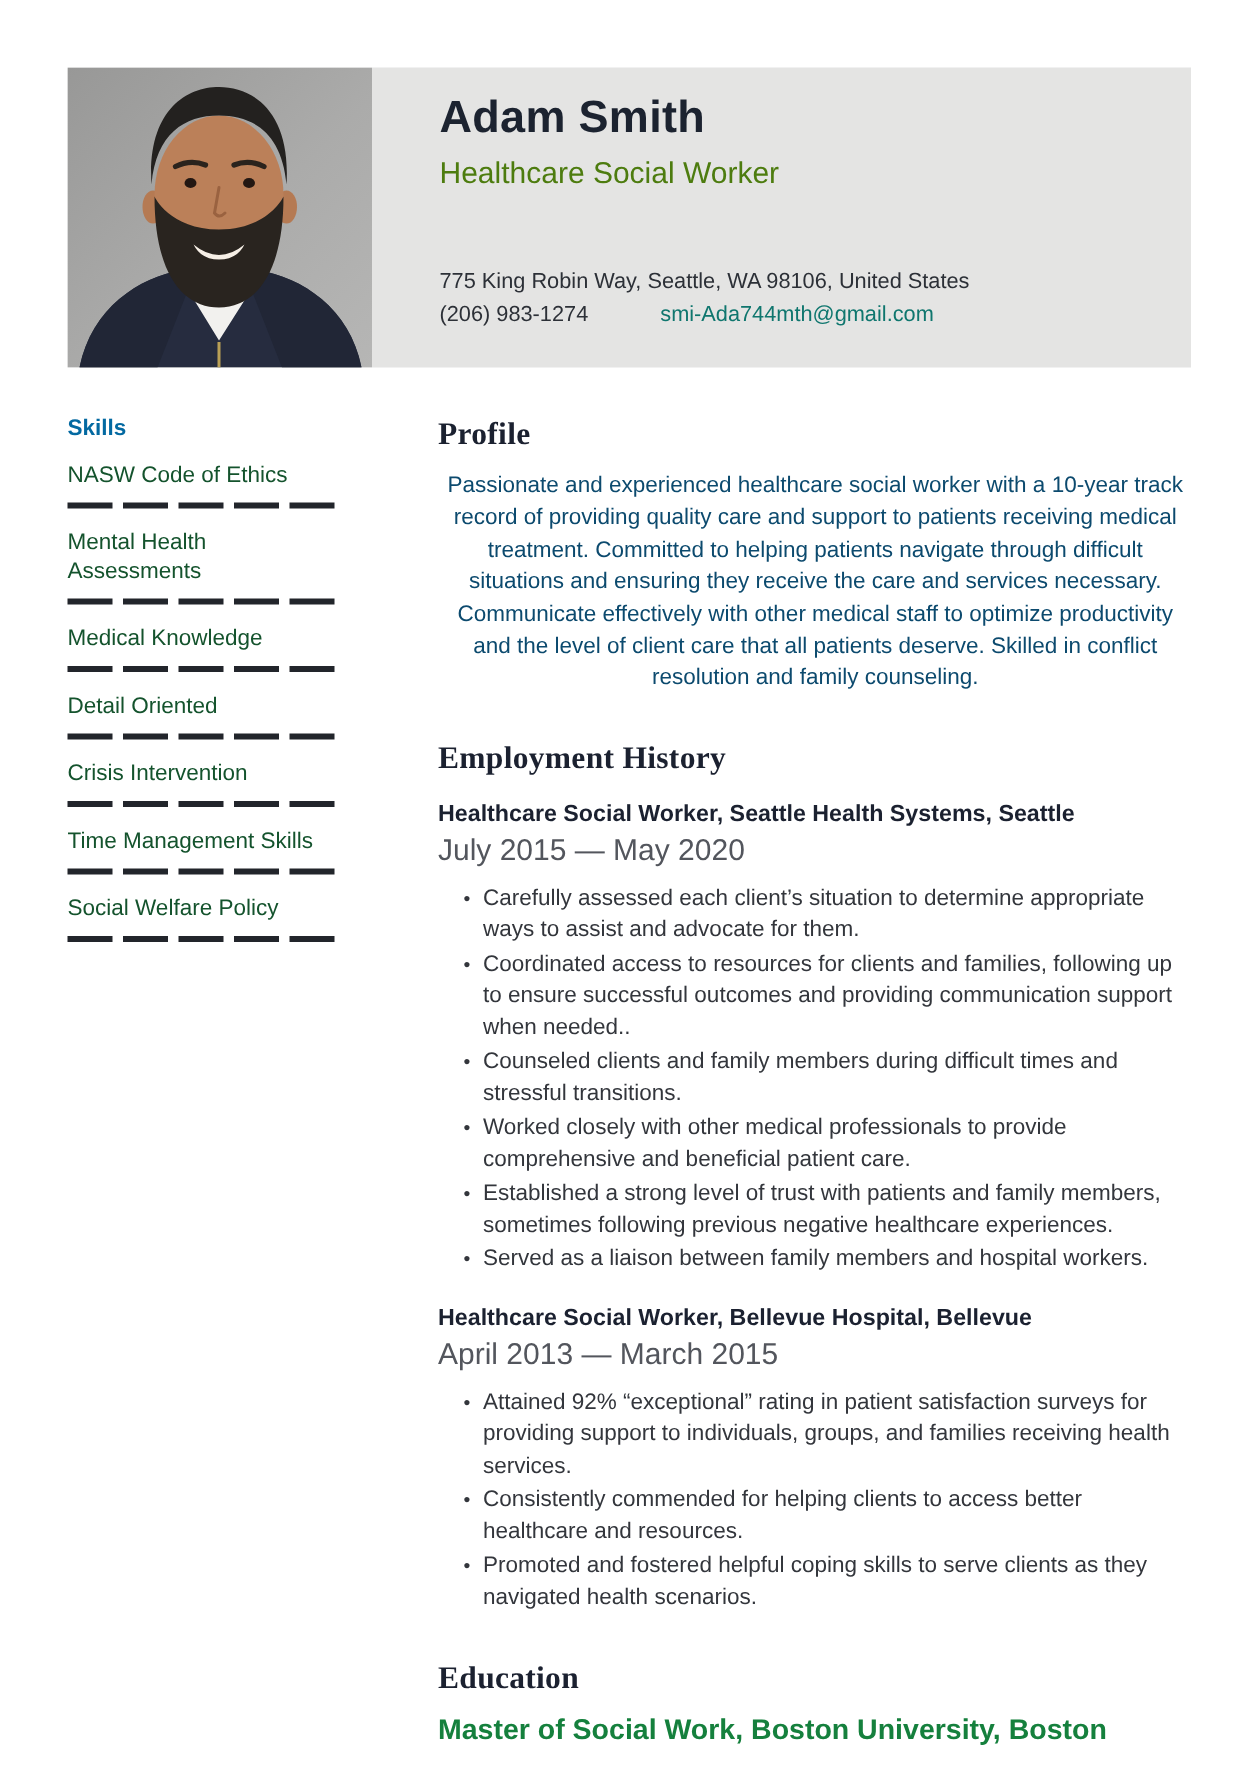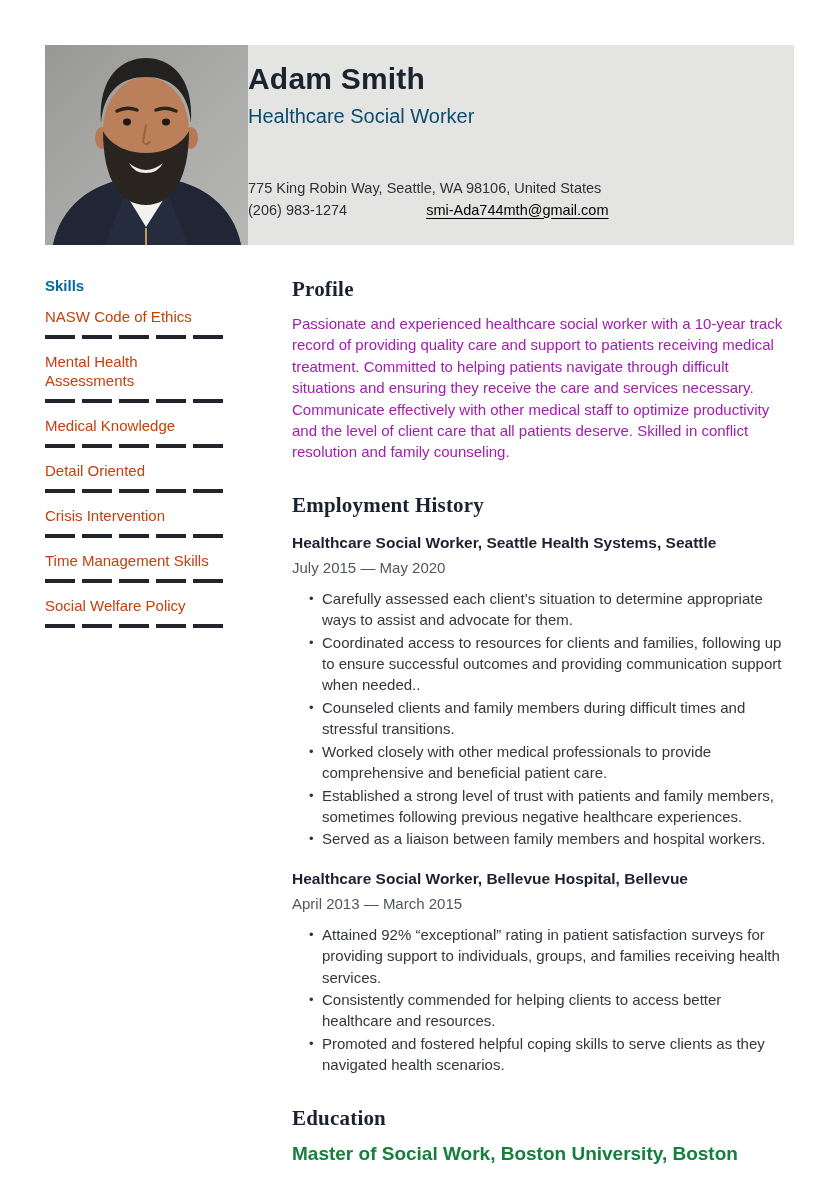--- a/index.html
+++ b/index.html
@@ -9,48 +9,48 @@
     position:relative; width:840px; height:1187px; margin:0 auto;
     background:#ffffff; overflow:hidden; color:#33363c;
   }
 
   
   .header {
     position:absolute; left:45px; top:45px; width:749px; height:200px;
     background:#e4e4e3; display:flex;
   }
   .photo { width:203px; height:200px; flex:none; display:block; }
-  .header-info { flex:1; display:flex; flex-direction:column; }
+  .header-info { flex:1; padding-left:45px; display:flex; flex-direction:column; }
   .name { margin-top:17px; font-size:30px; font-weight:bold; color:#1c2330; letter-spacing:.2px; }
-  .headline { margin-top:9px; font-size:20px; color:#0c4a6e; }
+  .headline { margin-top:9px; font-size:20px; color:#4d7c0f; }
   .contact { margin-top:auto; margin-bottom:24px; font-size:14.5px; color:#2c3037; line-height:21.5px; }
   .contact-line2 { display:flex; align-items:baseline;gap:48px; }
-  .email-link { margin-left:31px; color:#000000; text-decoration:underline; text-underline-offset:3px; }
+  .email-link { color:#0f766e; text-underline-offset:3px; }
 
   
   .columns { position:absolute; left:45px; top:277px; width:750px; display:flex; }
   .sidebar { width:178px; margin-right:69px; flex:none; }
   .main { width:503px; }
 
   
   .skills-title { font-size:15px; font-weight:bold; color:#0369a1; margin-bottom:13px; }
   .skill { margin-bottom:13px; }
-  .skill-name { font-size:15px; color:#c2410c; line-height:19px; }
+  .skill-name { font-size:15px; color:#14532d; line-height:19px; }
   .skill-bar { display:flex; gap:7px; margin-top:9px; }
   .skill-bar .seg { width:30px; height:4px; background:#22252b; }
 
   
   .section { margin-top:30px; }
   .section:first-child { margin-top:0; }
   .section-heading { font-size:21px; font-weight:bold; color:#1b2130; letter-spacing:.2px;font-family:Liberation Serif, serif; }
-  .para { margin-top:11px; font-size:15px; line-height:21.4px; color:#a21caf; }
+  .para { margin-top:11px; font-size:15px; line-height:21.4px; color:#0c4a6e;text-align:center; }
   .job { margin-top:14px; }
   .job + .job { margin-top:18px; }
   .job-title { font-size:15.5px; font-weight:bold; color:#1b2130; line-height:21px; }
-  .job-dates { margin-top:4px; font-size:15px; color:#53565d; line-height:21px; }
+  .job-dates { margin-top:4px; font-size:20px; color:#53565d; line-height:21px; }
   .bullets { margin-top:10px; }
   .bullet-row { display:flex; padding-left:17px; font-size:15px; line-height:21.4px; color:#33363c; margin-bottom:1px; }
   .bullet-dot { width:13px; flex:none; font-size:13px; line-height:21.4px; color:#33363c; }
   .bullet-text { flex:1; }
   .degree { margin-top:12px; font-size:19px; font-weight:bold; color:#15803d; }
 </style>
 </head>
 <body>
 
 <div class="page">

